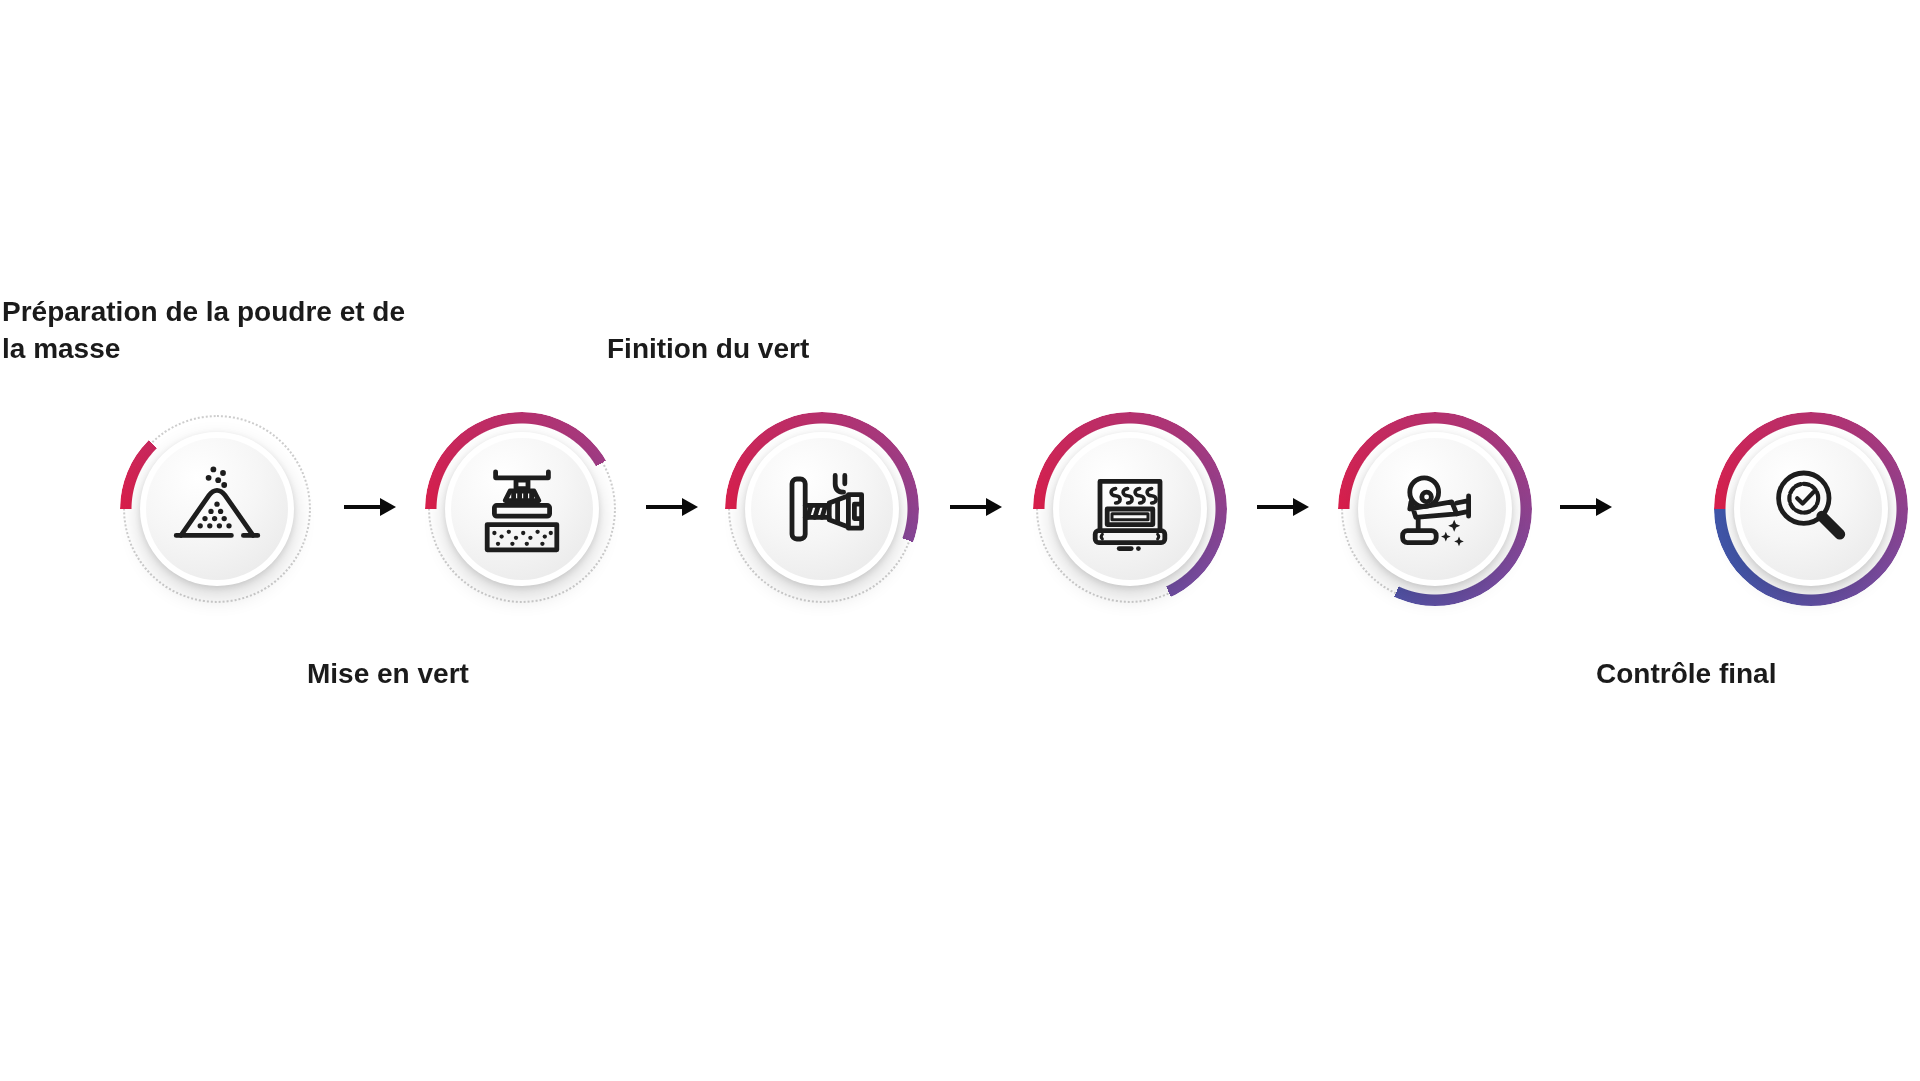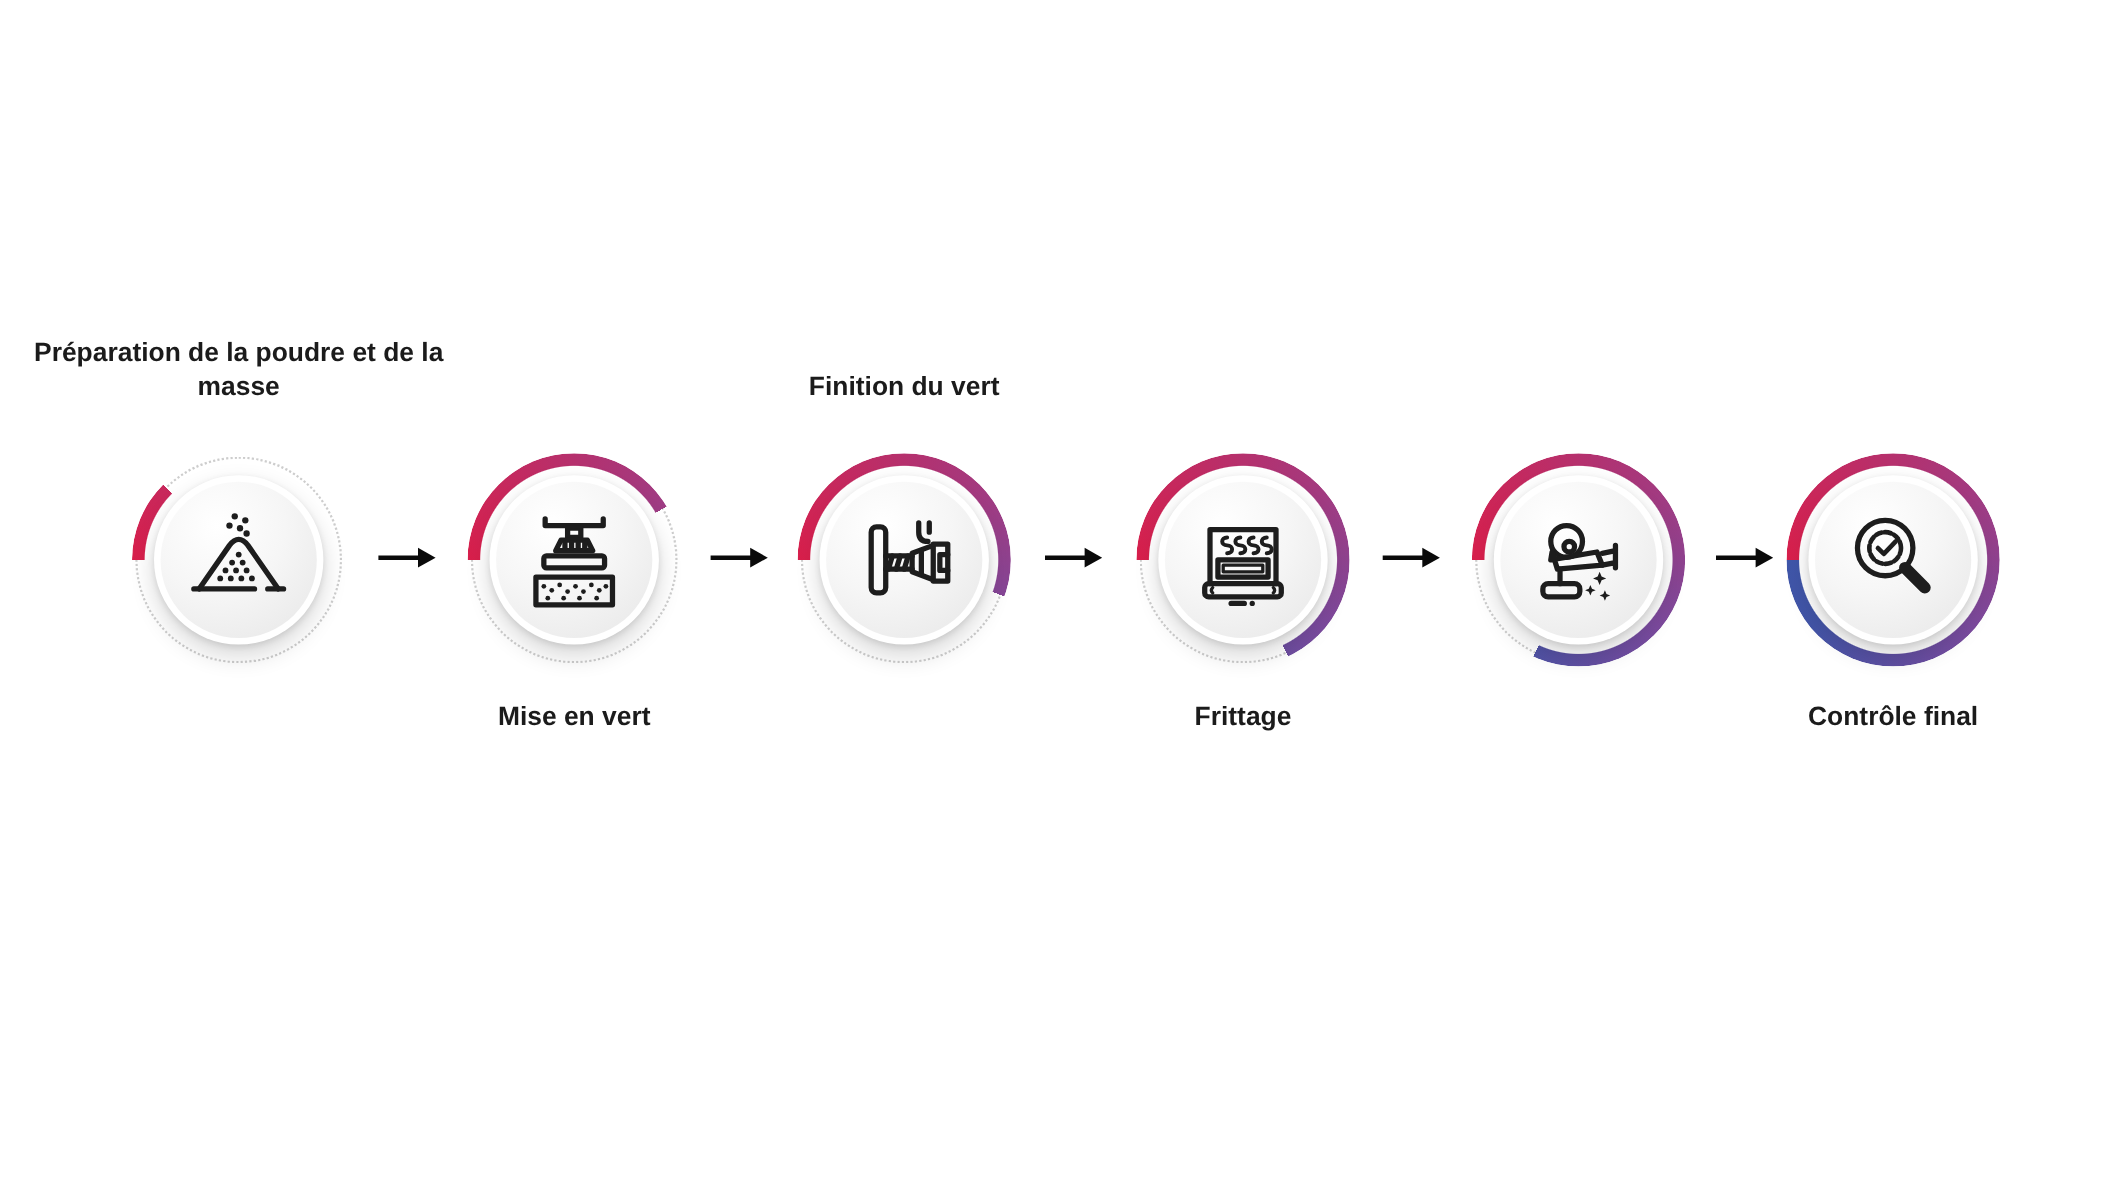--- a/index.html
+++ b/index.html
@@ -8,22 +8,22 @@
   .step{position:absolute;width:194px;height:194px;}
   .dotted-ring{position:absolute;inset:3px;border:2px dotted #cdcdcd;border-radius:50%;}
   .arc{position:absolute;inset:0;border-radius:50%;
        -webkit-mask:radial-gradient(closest-side,transparent calc(100% - 12px),#000 calc(100% - 11px));
        mask:radial-gradient(closest-side,transparent calc(100% - 12px),#000 calc(100% - 11px));}
   .disc{position:absolute;inset:20px;border-radius:50%;background:#ffffff;
         box-shadow:0 10px 22px rgba(0,0,0,.16),0 2px 6px rgba(0,0,0,.10);}
   .disc-face{position:absolute;inset:6px;border-radius:50%;
         background:radial-gradient(circle at 36% 28%,#ffffff 0%,#f6f6f6 45%,#e6e6e6 100%);
         display:flex;align-items:center;justify-content:center;}
-  .label{position:absolute;left:50%;transform:translateX(-50%);width:430px;text-align:center;
-        font-weight:bold;font-size:24px;line-height:1.32;color:#1b1b1b;}
+  .label{position:absolute;left:50%;transform:translateX(-50%);width:430px;
+        font-weight:bold;font-size:28px;line-height:1.32;color:#1b1b1b;margin-top:20px;}
   .label.above{bottom:calc(100% + 44px);}
   .label.below{top:calc(100% + 30px);}
   .arrow{position:absolute;width:56px;height:26px;}
   svg.icon{display:block;}
 </style>
 </head>
 <body>
 
 <div class="stage">
 
@@ -132,21 +132,20 @@
   </div>
 
   <div class="arrow" style="left:948px;top:494px;">
     <svg width="56" height="26" viewBox="0 0 56 26">
       <path d="M2 13 H42" stroke="#0a0a0a" stroke-width="4" fill="none"></path>
       <path d="M38 4 L54 13 L38 22 Z" fill="#0a0a0a"></path>
     </svg>
   </div>
 
   <div class="step" style="left:1033px;top:412px;">
-    <div class="label below">Frittage</div>
     <div class="dotted-ring"></div>
     <div class="arc" style="background: conic-gradient(from 270deg, rgb(216, 31, 75) 0deg, rgb(162, 58, 128) 140deg, rgb(123, 74, 157) 220deg, rgb(109, 77, 159) 245deg, transparent 245deg, transparent 360deg);"></div>
     <div class="disc">
         <div class="disc-face">
       <svg class="icon" width="96" height="96" viewBox="0 0 80 80">
         <g fill="none" stroke="#1d1d1d" stroke-width="4" stroke-linecap="round" stroke-linejoin="round">
           <path d="M15 58 V17 H65 V58"></path>
           <g stroke-width="3">
             <path d="M28 23 c-5 0 -5 6 0 6 c5 0 5 6 0 6"></path>
             <path d="M38 23 c-5 0 -5 6 0 6 c5 0 5 6 0 6"></path>
@@ -196,21 +195,21 @@
       </div>
   </div>
 
   <div class="arrow" style="left:1558px;top:494px;">
     <svg width="56" height="26" viewBox="0 0 56 26">
       <path d="M2 13 H42" stroke="#0a0a0a" stroke-width="4" fill="none"></path>
       <path d="M38 4 L54 13 L38 22 Z" fill="#0a0a0a"></path>
     </svg>
   </div>
 
-  <div class="step" style="left:1624px;top:412px;">
+  <div class="step" style="left:1714px;top:412px;">
     <div class="label below">Contrôle final</div>
     <div class="dotted-ring"></div>
     <div class="arc" style="background: conic-gradient(from 270deg, rgb(216, 31, 75) 0deg, rgb(162, 58, 128) 140deg, rgb(123, 74, 157) 220deg, rgb(66, 84, 166) 320deg, rgb(63, 86, 169) 360deg);"></div>
     <div class="disc">
         <div class="disc-face">
       <svg class="icon" width="96" height="96" viewBox="0 0 80 80">
         <g fill="none" stroke="#1d1d1d" stroke-width="4" stroke-linecap="round" stroke-linejoin="round">
           <circle cx="34" cy="31" r="21"></circle>
           <circle cx="34" cy="31" r="12" stroke-width="3.5" stroke-dasharray="4.6 2.4"></circle>
           <path d="M28.5 31 l4.5 4.5 L42 26" stroke-width="3.5"></path>

